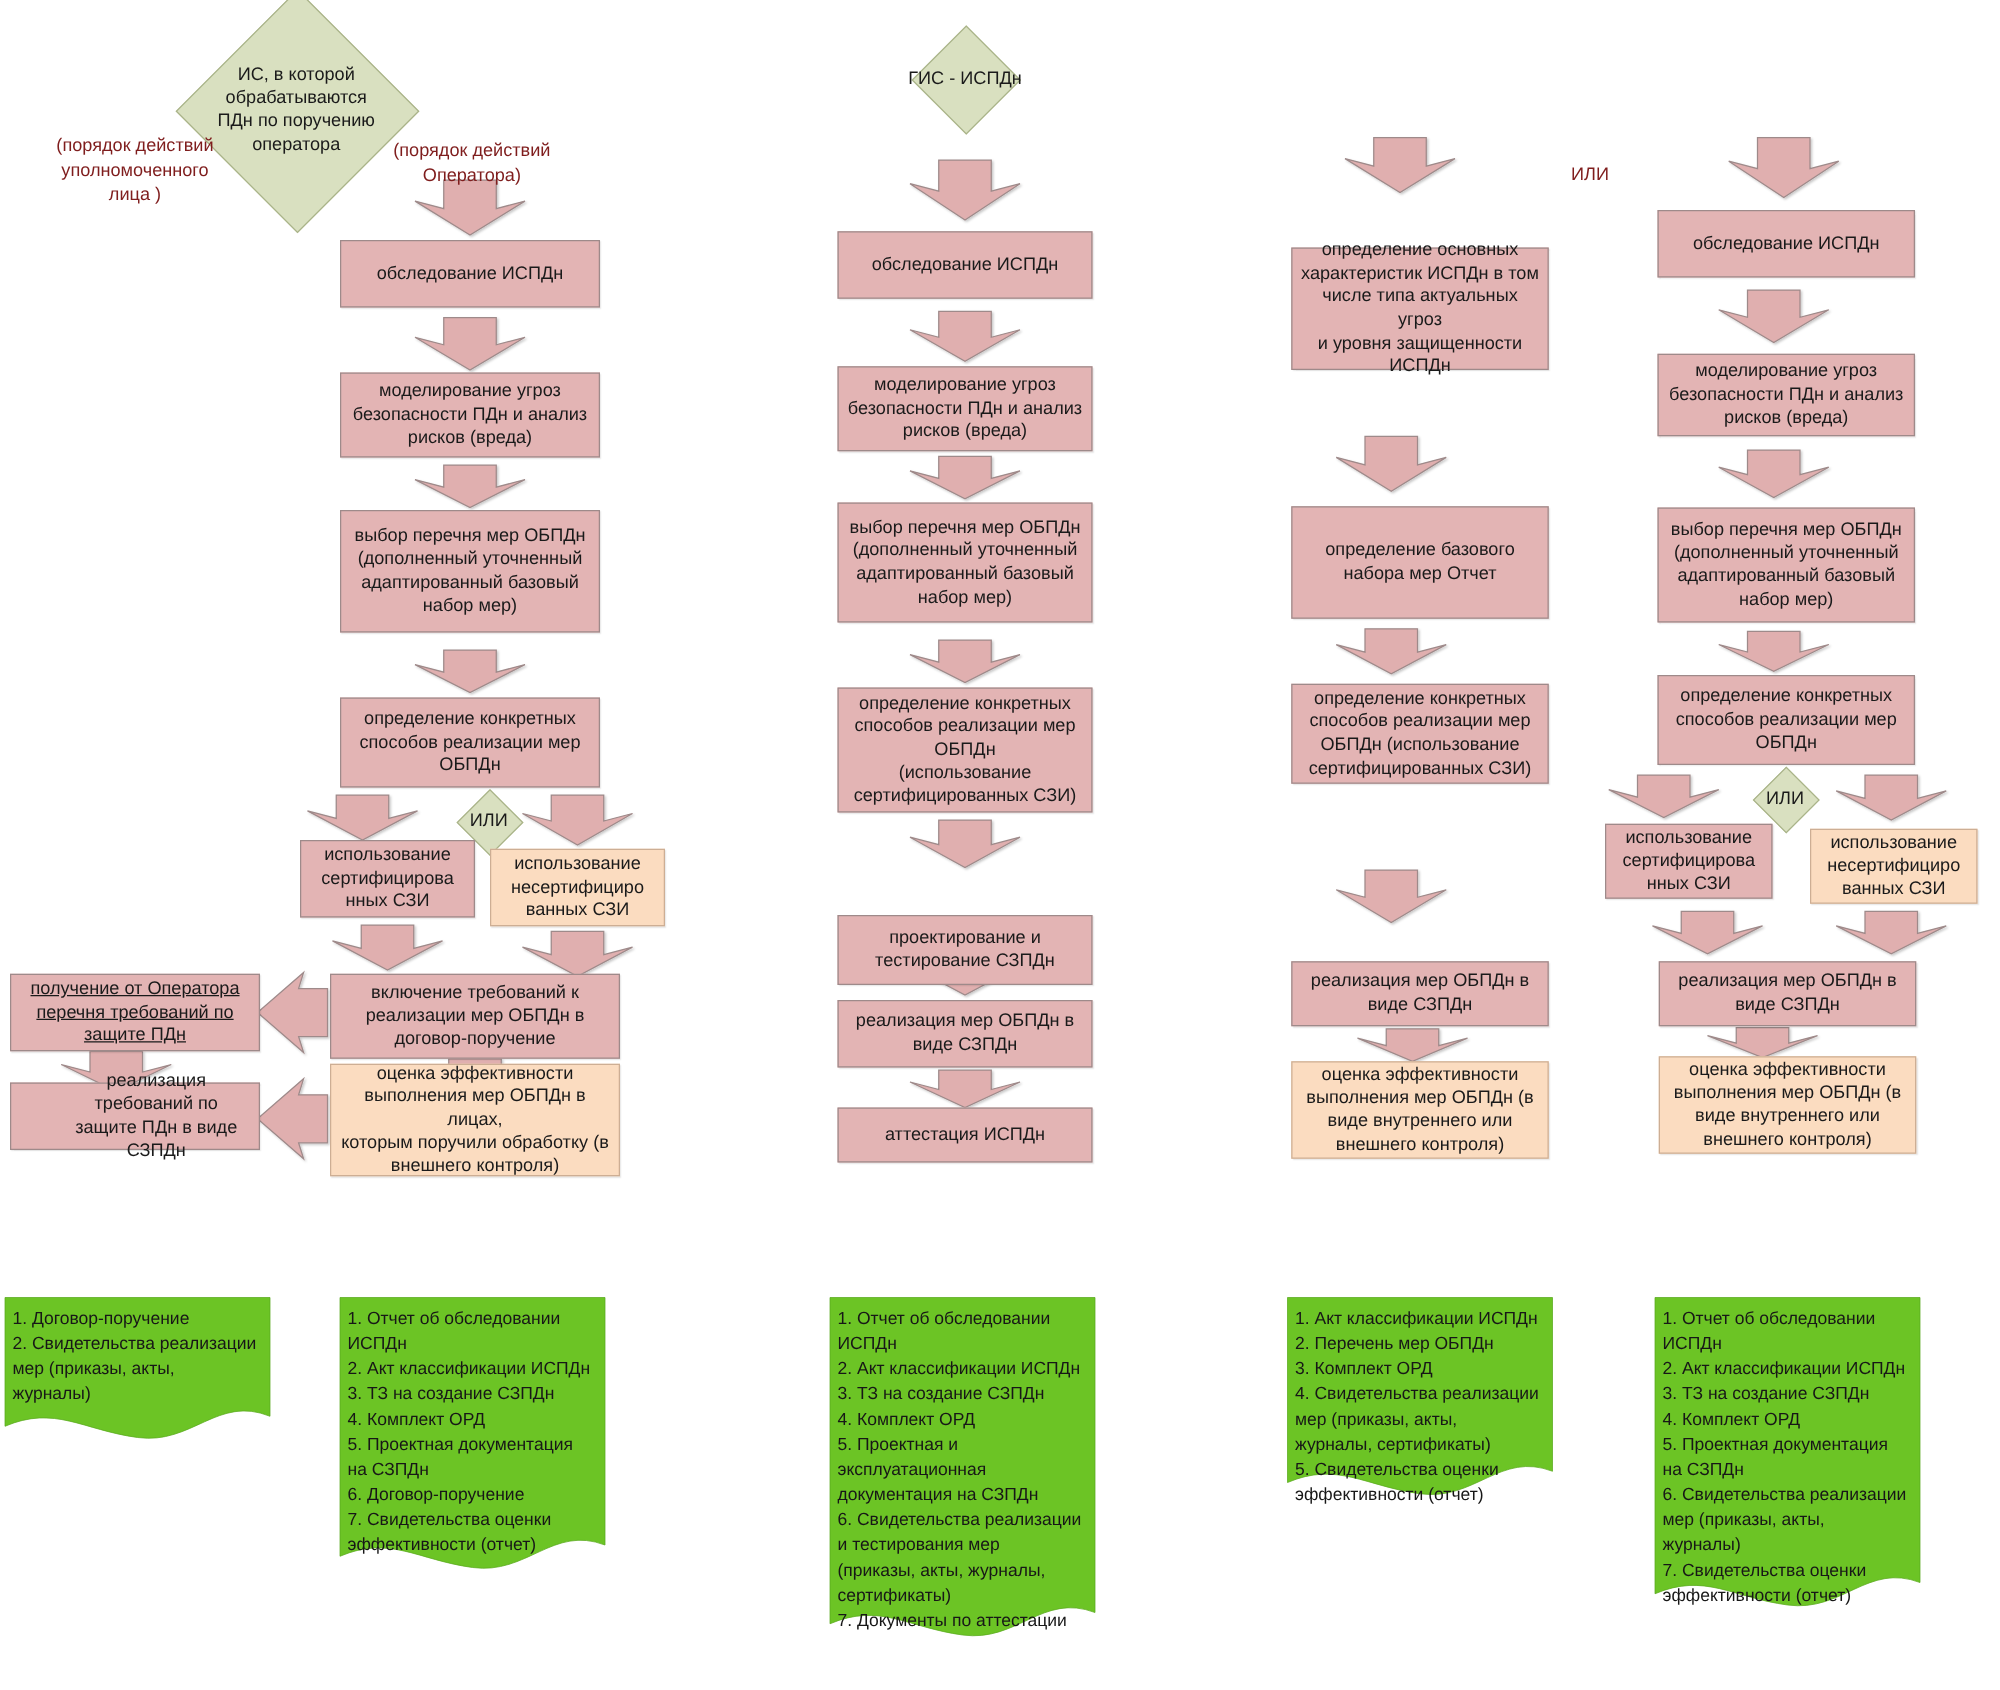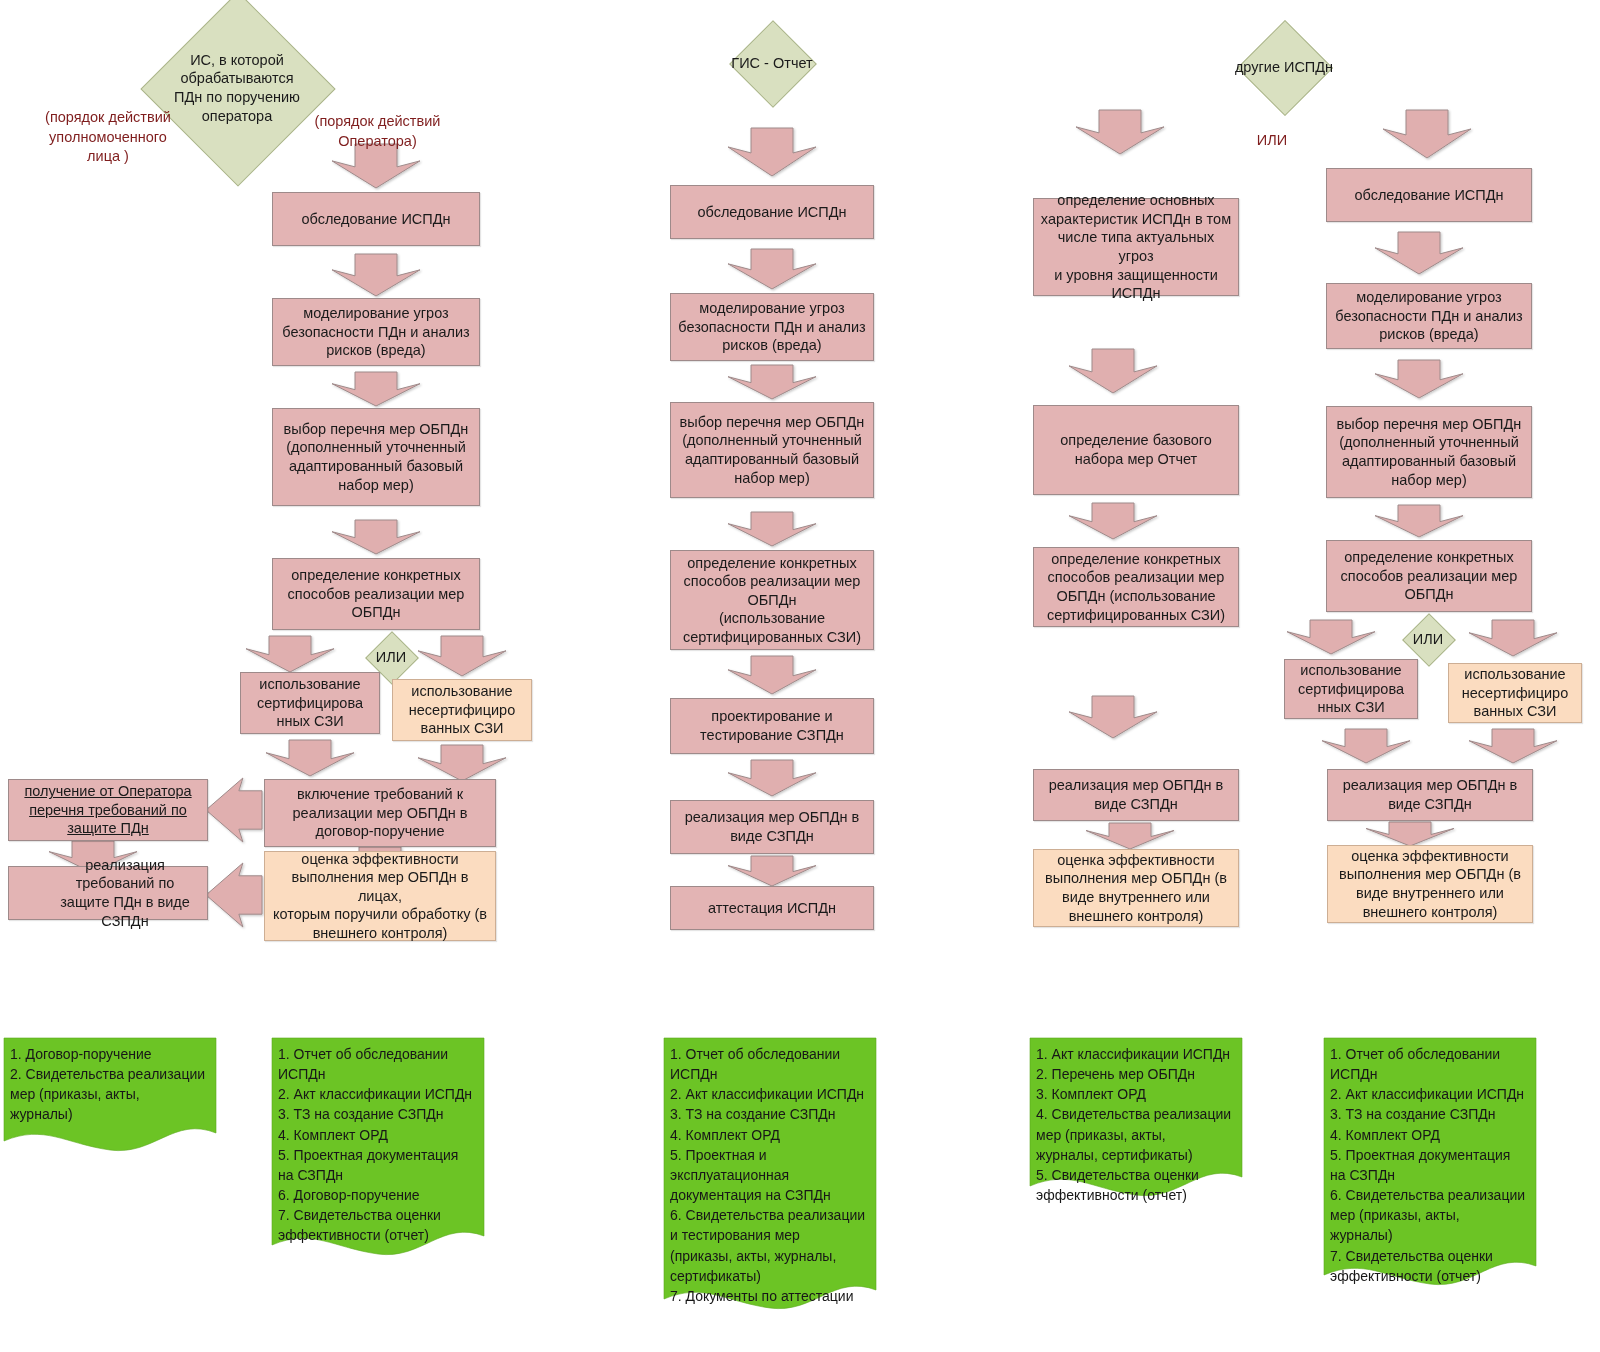--- a/index.html
+++ b/index.html
@@ -190,52 +190,48 @@
 
   <div class="node proc" style="left:8px; top:779px; width:200px; height:62px;text-decoration:underline;">получение от Оператора
 перечня требований по
 защите ПДн</div>
 
   <div class="node proc" style="left:8px; top:866px; width:200px; height:54px;padding-left:40px;">реализация требований по
 защите ПДн в виде СЗПДн</div>
 
   <div class="node diamond" style="left:666px; top:20px; width:212px; height:86px;">
     <div class="dshape" style="left:76px; top:13px; width:60px; height:60px;"></div>
-    <div class="dlabel">ГИС - Отчет</div>
+    <div class="dlabel">ГИС - ИСПДн</div>
   </div>
 
   <div class="node proc" style="left:670px; top:185px; width:204px; height:54px;">обследование ИСПДн</div>
 
   <div class="node proc" style="left:670px; top:293px; width:204px; height:68px;">моделирование угроз
 безопасности ПДн и анализ
 рисков  (вреда)</div>
 
   <div class="node proc" style="left:670px; top:402px; width:204px; height:96px;">выбор перечня мер ОБПДн
 (дополненный уточненный
 адаптированный базовый
 набор мер)</div>
 
   <div class="node proc" style="left:670px; top:550px; width:204px; height:100px;">определение конкретных
 способов реализации  мер
 ОБПДн
 (использование
 сертифицированных СЗИ)</div>
 
-  <div class="node proc" style="left:670px; top:698px; width:204px; height:56px;">проектирование и
+  <div class="node proc" style="left:670px; top:732px; width:204px; height:56px;">проектирование и
 тестирование СЗПДн</div>
 
   <div class="node proc" style="left:670px; top:800px; width:204px; height:54px;">реализация мер ОБПДн в
 виде СЗПДн</div>
 
   <div class="node proc" style="left:670px; top:886px; width:204px; height:44px;">аттестация ИСПДн</div>
 
-  <div class="node diamond" style="left:1178px; top:20px; width:212px; height:94px;">
-    <div class="dshape" style="left:73px; top:14px; width:66px; height:66px;"></div>
-    <div class="dlabel">другие ИСПДн</div>
-  </div>
 
   <div class="plainlabel" style="left:1232px; top:131px; width:80px;">ИЛИ</div>
 
   <div class="node proc" style="left:1033px; top:198px; width:206px; height:98px;">определение основных
 характеристик ИСПДн в том
 числе типа актуальных угроз
 и уровня защищенности
 ИСПДн</div>
 
   <div class="node proc" style="left:1033px; top:405px; width:206px; height:90px;">определение базового

